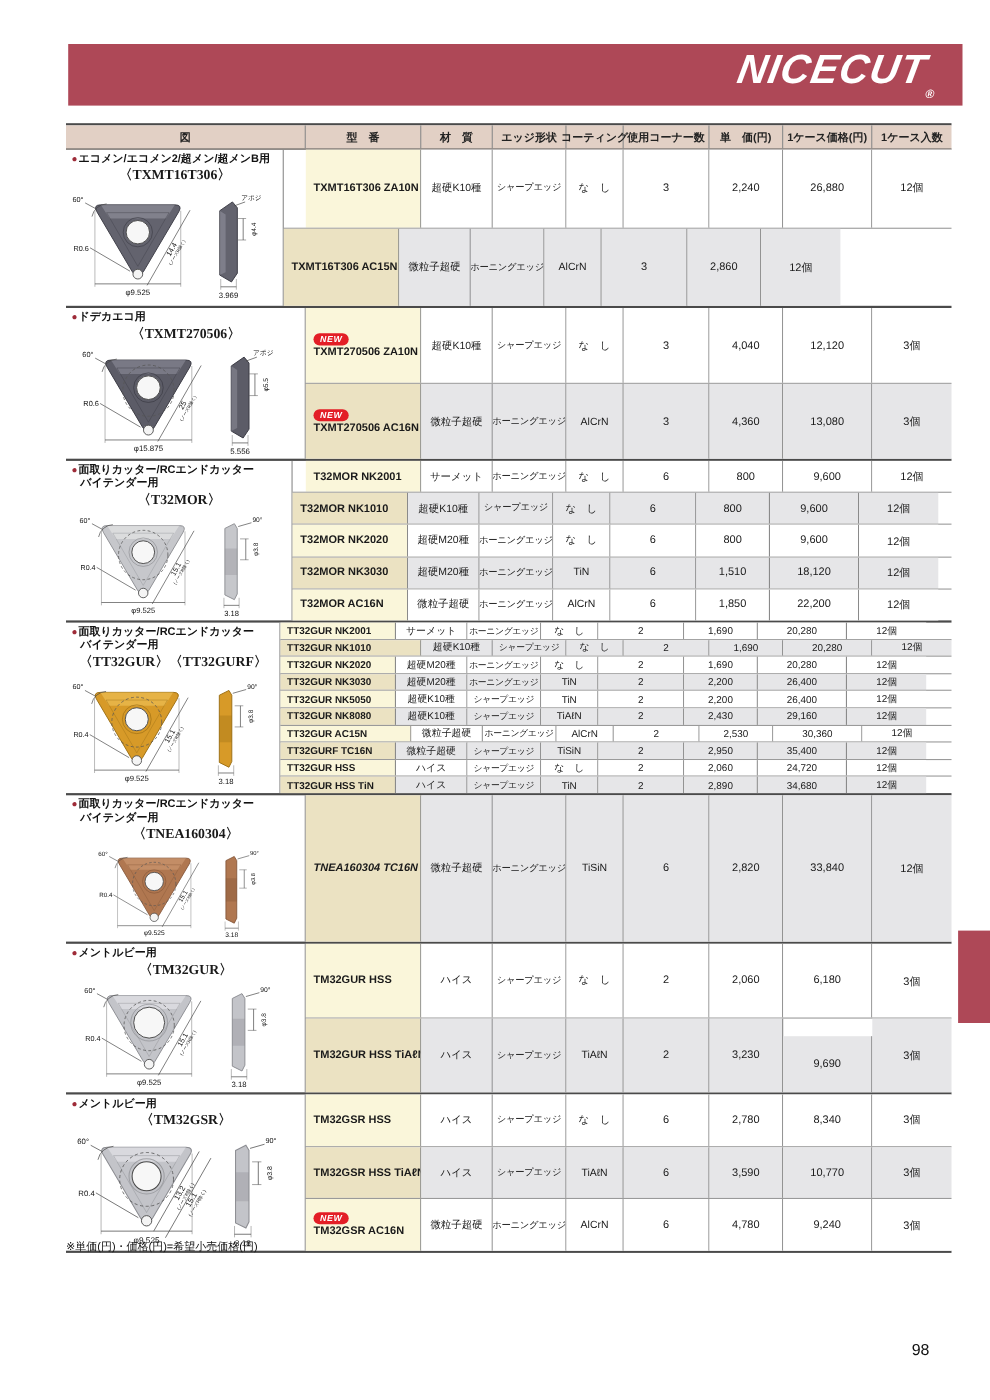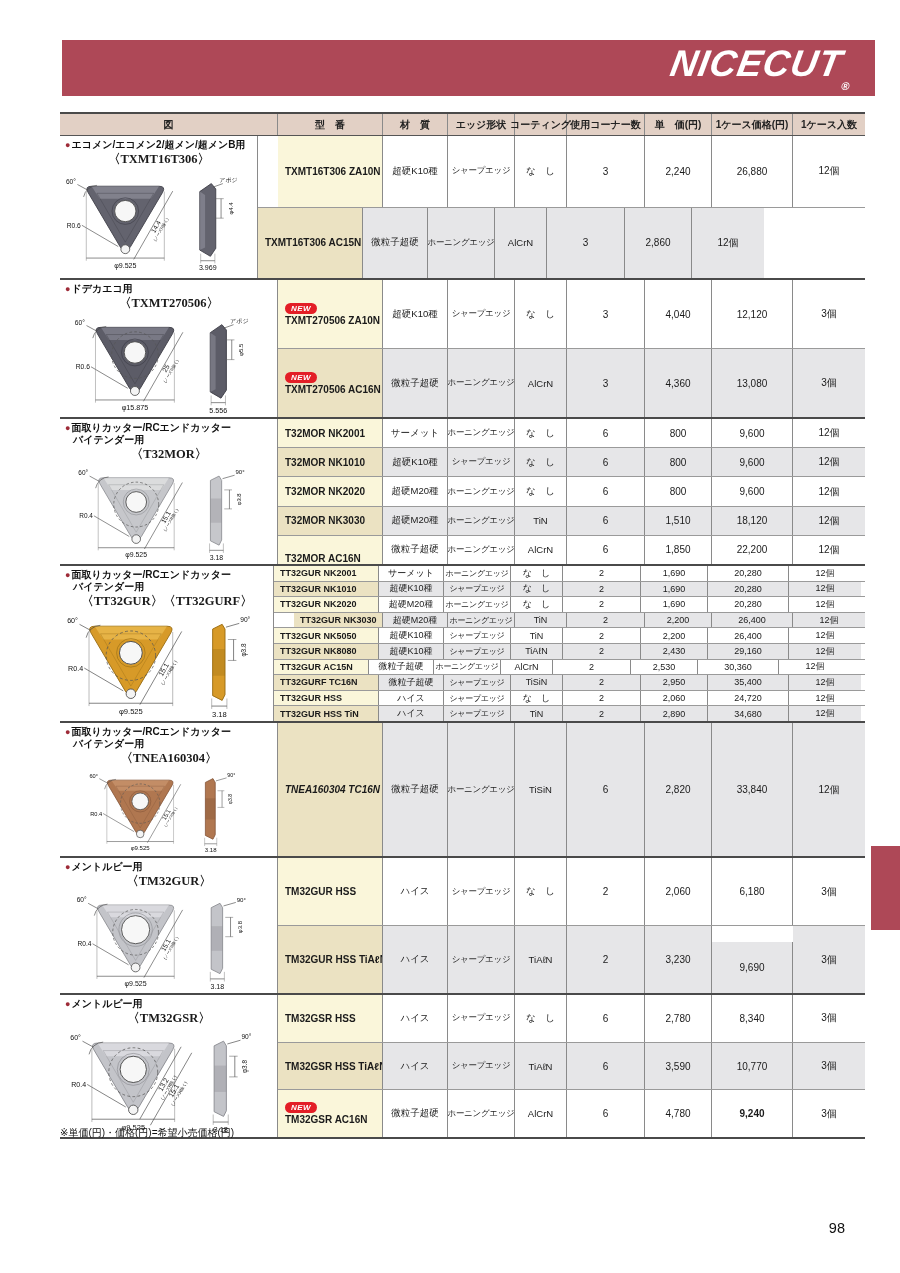--- a/index.html
+++ b/index.html
@@ -257,21 +257,21 @@
                   <text x="186" y="44" font-size="6.8" text-anchor="middle" fill="#111">φ3.8</text>
                 </g>
                 <path d="M153 92 L153 103 M169 92 L169 103" stroke="#888" stroke-width="0.6"></path>
                 <path d="M153 100 L169 100" stroke="#444" stroke-width="0.7"></path>
                 <text x="161" y="111" font-size="8" text-anchor="middle" fill="#111">3.18</text>
               </svg>
             </div>
           </div>
           <div class="rows">
             <div class="row">
-              <div class="cell model" style="width: 105px;">
+              <div class="cell model" style="width: 105px; margin-left: 12px;">
                 <span>T32MOR NK2001</span>
               </div>
               <div class="cell material" style="width: 65px;">サーメット</div>
               <div class="cell edge" style="width: 67px;">ホーニングエッジ</div>
               <div class="cell coating" style="width: 52px;">な　し</div>
               <div class="cell corners" style="width: 78px;">6</div>
               <div class="cell unit" style="width: 67px;">800</div>
               <div class="cell case" style="width: 81px;">9,600</div>
               <div class="cell qty" style="width: 72px;">12個</div>
             </div>
@@ -305,21 +305,21 @@
               </div>
               <div class="cell material" style="width: 65px;">超硬M20種</div>
               <div class="cell edge" style="width: 67px;">ホーニングエッジ</div>
               <div class="cell coating" style="width: 52px;">TiN</div>
               <div class="cell corners" style="width: 78px;">6</div>
               <div class="cell unit" style="width: 67px;">1,510</div>
               <div class="cell case" style="width: 81px;">18,120</div>
               <div class="cell qty" style="width: 72px;">12個</div>
             </div>
             <div class="row">
-              <div class="cell model" style="width: 105px; justify-content: flex-end;">
+              <div class="cell model" style="width: 105px;">
                 <span>T32MOR AC16N</span>
               </div>
               <div class="cell material" style="width: 65px;">微粒子超硬</div>
               <div class="cell edge" style="width: 67px;">ホーニングエッジ</div>
               <div class="cell coating" style="width: 52px;">AlCrN</div>
               <div class="cell corners" style="width: 78px;">6</div>
               <div class="cell unit" style="width: 67px;">1,850</div>
               <div class="cell case" style="width: 81px;">22,200</div>
               <div class="cell qty" style="width: 72px;">12個</div>
             </div>
@@ -376,21 +376,21 @@
               </div>
               <div class="cell material" style="width: 65px;">サーメット</div>
               <div class="cell edge" style="width: 67px;">ホーニングエッジ</div>
               <div class="cell coating" style="width: 52px;">な　し</div>
               <div class="cell corners" style="width: 78px;">2</div>
               <div class="cell unit" style="width: 67px;">1,690</div>
               <div class="cell case" style="width: 81px;">20,280</div>
               <div class="cell qty" style="width: 72px;">12個</div>
             </div>
             <div class="row shaded">
-              <div class="cell model" style="width: 105px;">
+              <div class="cell model" style="width: 128px;">
                 <span>TT32GUR NK1010</span>
               </div>
               <div class="cell material" style="width: 65px;">超硬K10種</div>
               <div class="cell edge" style="width: 67px;">シャープエッジ</div>
               <div class="cell coating" style="width: 52px;">な　し</div>
               <div class="cell corners" style="width: 78px;">2</div>
               <div class="cell unit" style="width: 67px;">1,690</div>
               <div class="cell case" style="width: 81px;">20,280</div>
               <div class="cell qty" style="width: 72px;">12個</div>
             </div>
@@ -400,21 +400,21 @@
               </div>
               <div class="cell material" style="width: 65px;">超硬M20種</div>
               <div class="cell edge" style="width: 67px;">ホーニングエッジ</div>
               <div class="cell coating" style="width: 52px;">な　し</div>
               <div class="cell corners" style="width: 78px;">2</div>
               <div class="cell unit" style="width: 67px;">1,690</div>
               <div class="cell case" style="width: 81px;">20,280</div>
               <div class="cell qty" style="width: 72px;">12個</div>
             </div>
             <div class="row shaded">
-              <div class="cell model" style="width: 89px; margin-left: 20px;">
+              <div class="cell model" style="width: 105px;">
                 <span>TT32GUR NK3030</span>
               </div>
               <div class="cell material" style="width: 65px;">超硬M20種</div>
               <div class="cell edge" style="width: 67px;">ホーニングエッジ</div>
               <div class="cell coating" style="width: 52px;">TiN</div>
               <div class="cell corners" style="width: 78px;">2</div>
               <div class="cell unit" style="width: 67px;">2,200</div>
               <div class="cell case" style="width: 81px;">26,400</div>
               <div class="cell qty" style="width: 72px;">12個</div>
             </div>
@@ -436,21 +436,21 @@
               </div>
               <div class="cell material" style="width: 65px;">超硬K10種</div>
               <div class="cell edge" style="width: 67px;">シャープエッジ</div>
               <div class="cell coating" style="width: 52px;">TiAℓN</div>
               <div class="cell corners" style="width: 78px;">2</div>
               <div class="cell unit" style="width: 67px;">2,430</div>
               <div class="cell case" style="width: 81px;">29,160</div>
               <div class="cell qty" style="width: 72px;">12個</div>
             </div>
             <div class="row">
-              <div class="cell model" style="width: 95px;">
+              <div class="cell model" style="width: 119px;">
                 <span>TT32GUR AC15N</span>
               </div>
               <div class="cell material" style="width: 65px;">微粒子超硬</div>
               <div class="cell edge" style="width: 67px;">ホーニングエッジ</div>
               <div class="cell coating" style="width: 52px;">AlCrN</div>
               <div class="cell corners" style="width: 78px;">2</div>
               <div class="cell unit" style="width: 67px;">2,530</div>
               <div class="cell case" style="width: 81px;">30,360</div>
               <div class="cell qty" style="width: 72px;">12個</div>
             </div>
@@ -697,21 +697,21 @@
             <div class="row">
               <div class="cell model" style="width: 105px;">
                 <span class="new-badge">NEW</span>
                 <span>TM32GSR AC16N</span>
               </div>
               <div class="cell material" style="width: 65px;">微粒子超硬</div>
               <div class="cell edge" style="width: 67px;">ホーニングエッジ</div>
               <div class="cell coating" style="width: 52px;">AlCrN</div>
               <div class="cell corners" style="width: 78px;">6</div>
               <div class="cell unit" style="width: 67px;">4,780</div>
-              <div class="cell case" style="width: 81px; font-weight: bold;">9,240</div>
+              <div class="cell case" style="width: 81px;">9,240</div>
               <div class="cell qty" style="width: 72px;">3個</div>
             </div>
           </div>
         </div>
       </div>
   </div>
 
   <div class="footnote">※単価(円)・価格(円)=希望小売価格(円)</div>
   <div class="side-tab" style="background: rgb(174, 72, 87);"></div>
   <div class="page-number">98</div>

